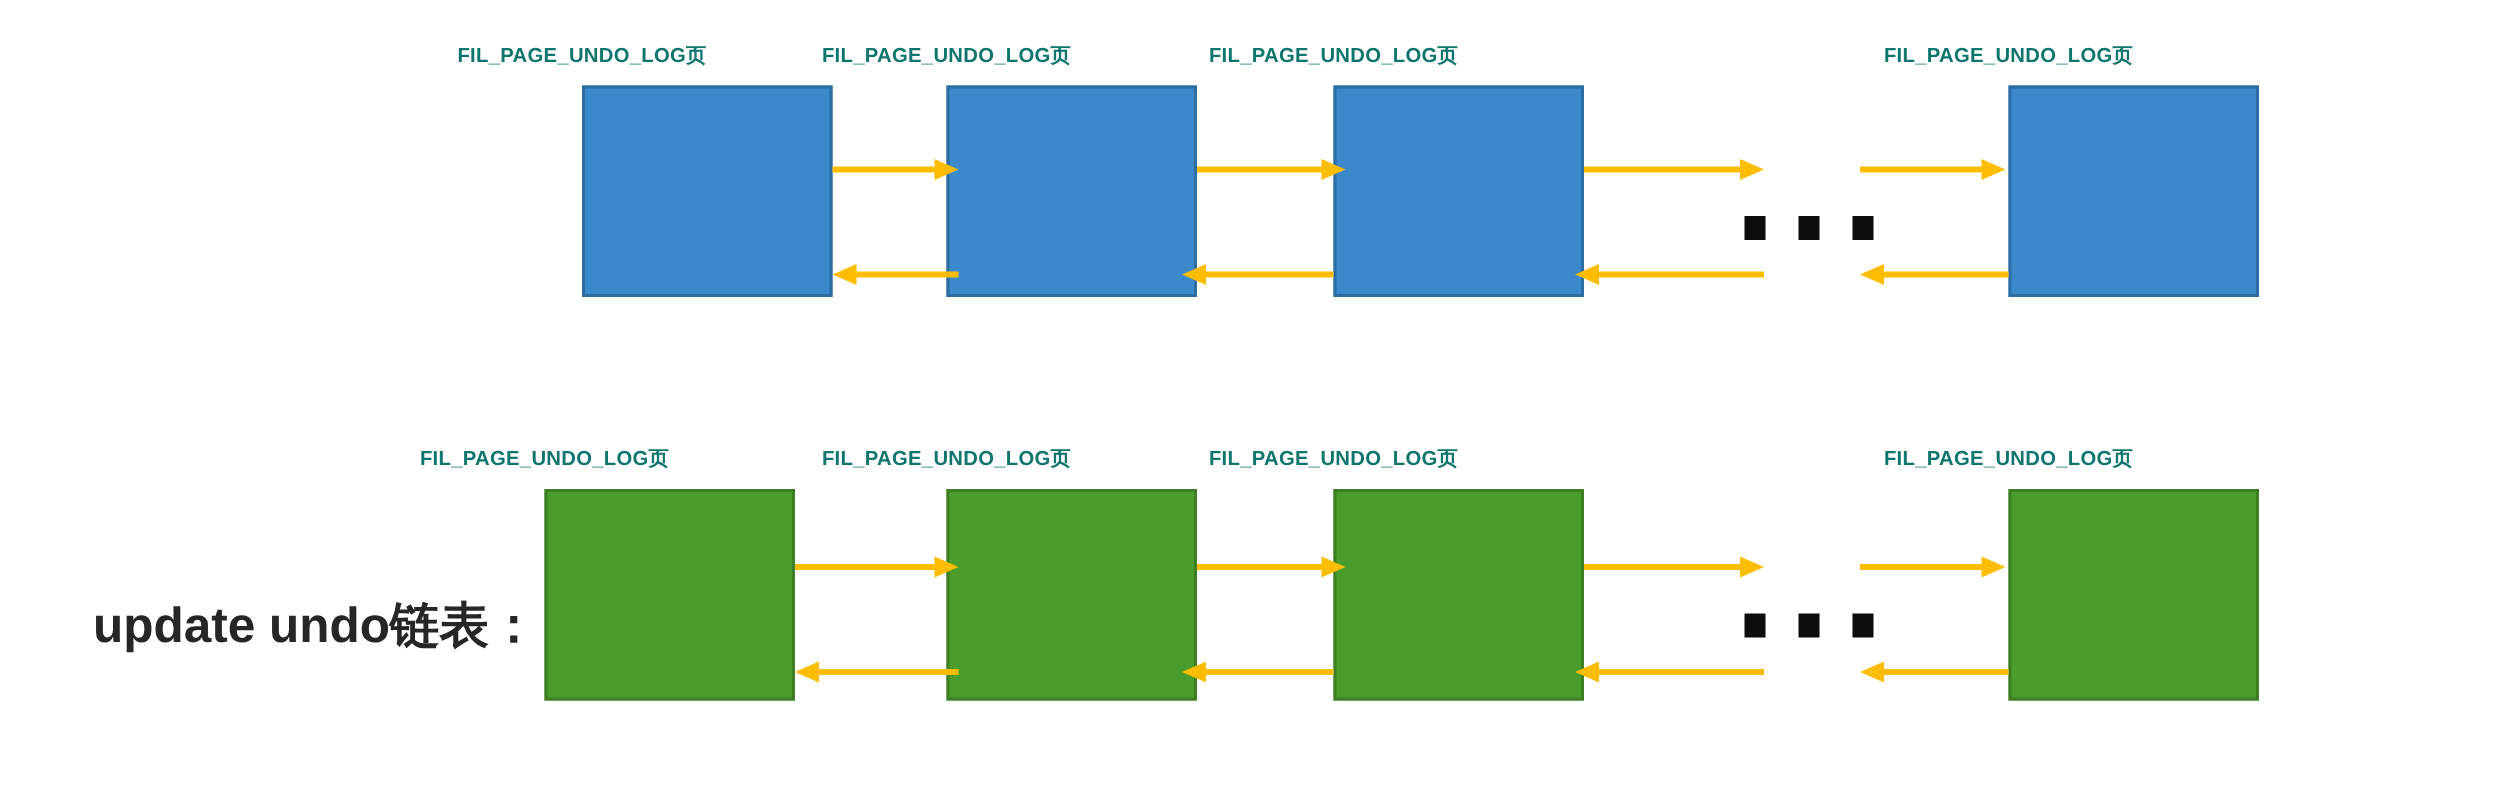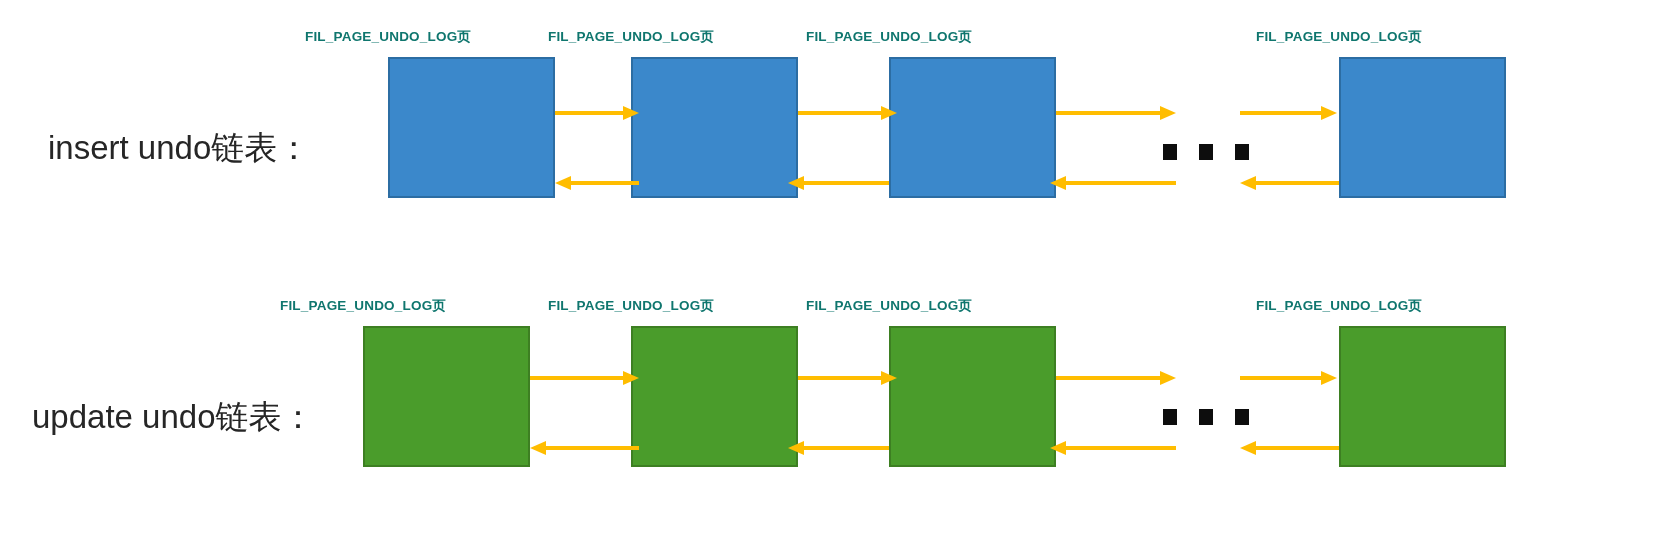--- a/index.html
+++ b/index.html
@@ -28,21 +28,21 @@
   .row-label {
     position: absolute;
     font-size: 33px;
     font-weight: 400;
     color: #262626;
     white-space: nowrap;
     letter-spacing: 0px;
     line-height: 1;
   }
   .row-label.insert { left: 48px;  top: 131px; }
-  .row-label.update { left: 32px;  top: 400px; }
+  .row-label.update { left: 62px;  top: 400px; font-weight: bold; }
 
   
   .node {
     position: absolute;
   }
   .node-caption {
     position: absolute;
     left: 50%;
     transform: translateX(-50%);
     top: 0;
@@ -86,21 +86,20 @@
     width: 14px;
     height: 16px;
     background: #0d0d0d;
   }
 </style>
 </head>
 <body>
 
 <div id="diagram">
 
-  <div class="row-label insert">insert undo链表：</div>
 
   <div class="node" style="left:388px; top:30px;">
     <div class="node-caption">FIL_PAGE_UNDO_LOG页</div>
     <div class="node-box"></div>
   </div>
 
   <div class="node" style="left:631px; top:30px;">
     <div class="node-caption">FIL_PAGE_UNDO_LOG页</div>
     <div class="node-box"></div>
   </div>

